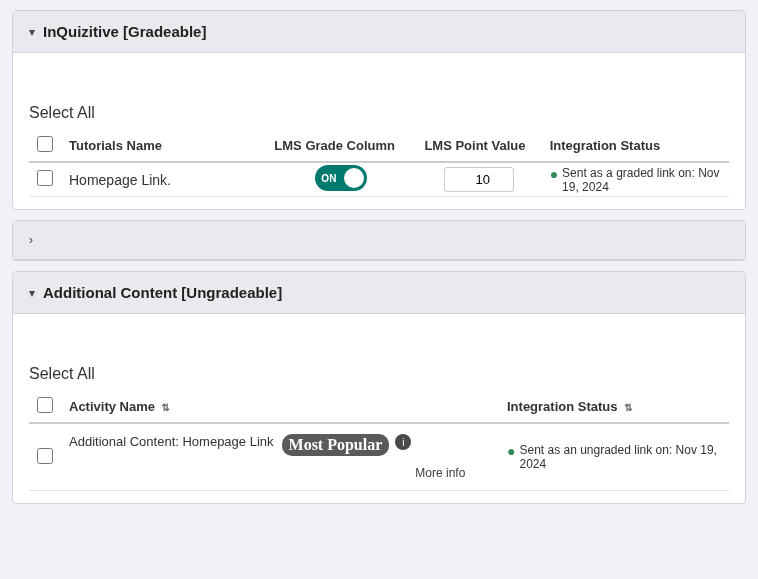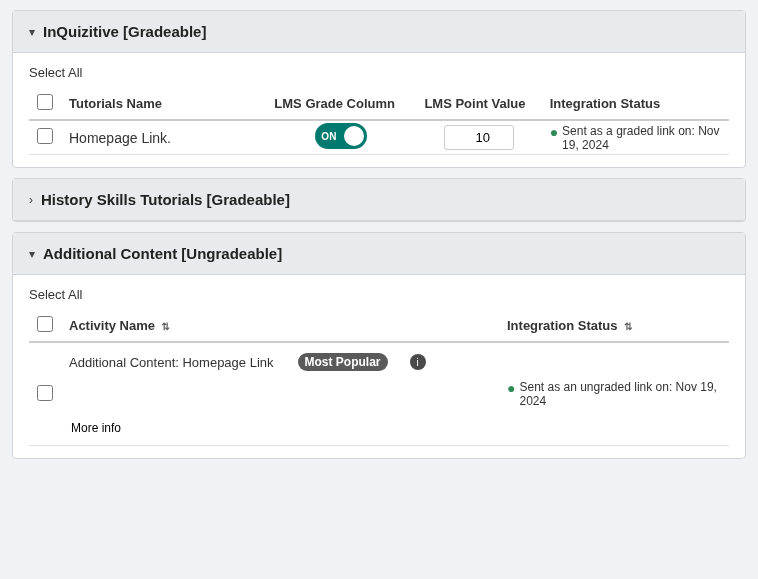--- a/index.html
+++ b/index.html
@@ -36,24 +36,25 @@
       font-weight: bold;
       font-size: 15px;
       color: #222;
     }
 
     .section-body {
       padding: 12px 16px;
     }
 
     .select-all {
-      font-size: 13px;
+      font-size: 16px;
       color: #333;
       margin-bottom: 8px;
       display: block;
+      margin-top: 39px;
     }
 
     .table-container {
       width: 100%;
       border-collapse: collapse;
     }
 
     .table-container th {
       text-align: left;
       font-weight: bold;
@@ -197,55 +198,56 @@
 
     .sort-arrow {
       font-size: 10px;
       color: #666;
       margin-left: 3px;
     }
 
     .badge-popular {
       background: #5a5a5a;
       color: white;
-      font-size: 12px;
+      font-size: 16px;
       padding: 2px 7px;
       border-radius: 10px;
       font-weight: bold;
       margin-left: 6px;
+      font-family: Liberation Serif, serif;
     }
 
     .more-info-btn {
       background: #4a4a4a;
       color: white;
       border: none;
       border-radius: 50%;
       width: 16px;
       height: 16px;
       font-size: 10px;
       cursor: pointer;
       display: inline-flex;
       align-items: center;
       justify-content: center;
       margin-left: 4px;
     }
 
     .more-info-link {
-      color: #000000;
+      color: #404040;
       font-size: 12px;
       text-decoration: none;
       margin-left: 2px;
       margin-top: 32px;
     }
 
     .activity-name-cell {
       display: flex;
-      align-items: center;
+      align-items: flex-start;
       flex-wrap: wrap;
-      gap: 18px;
+      gap: 2px;
     }
   </style>
 </head>
 <body>
 
 <div class="section">
   <div class="section-header">
     <span class="chevron">▾</span>
     <span class="section-header-title">InQuizitive [Gradeable]</span>
   </div>
@@ -291,21 +293,20 @@
           </td>
         </tr>
       </tbody>
     </table>
   </div>
 </div>
 
 <div class="section section-collapsed">
   <div class="section-header">
     <span class="chevron">›</span>
-    <span class="section-header-title">History Skills Tutorials [Gradeable]</span>
   </div>
 
 </div>
 
 <div class="section">
   <div class="section-header">
     <span class="chevron">▾</span>
     <span class="section-header-title">Additional Content [Ungradeable]</span>
   </div>
   <div class="section-body">

